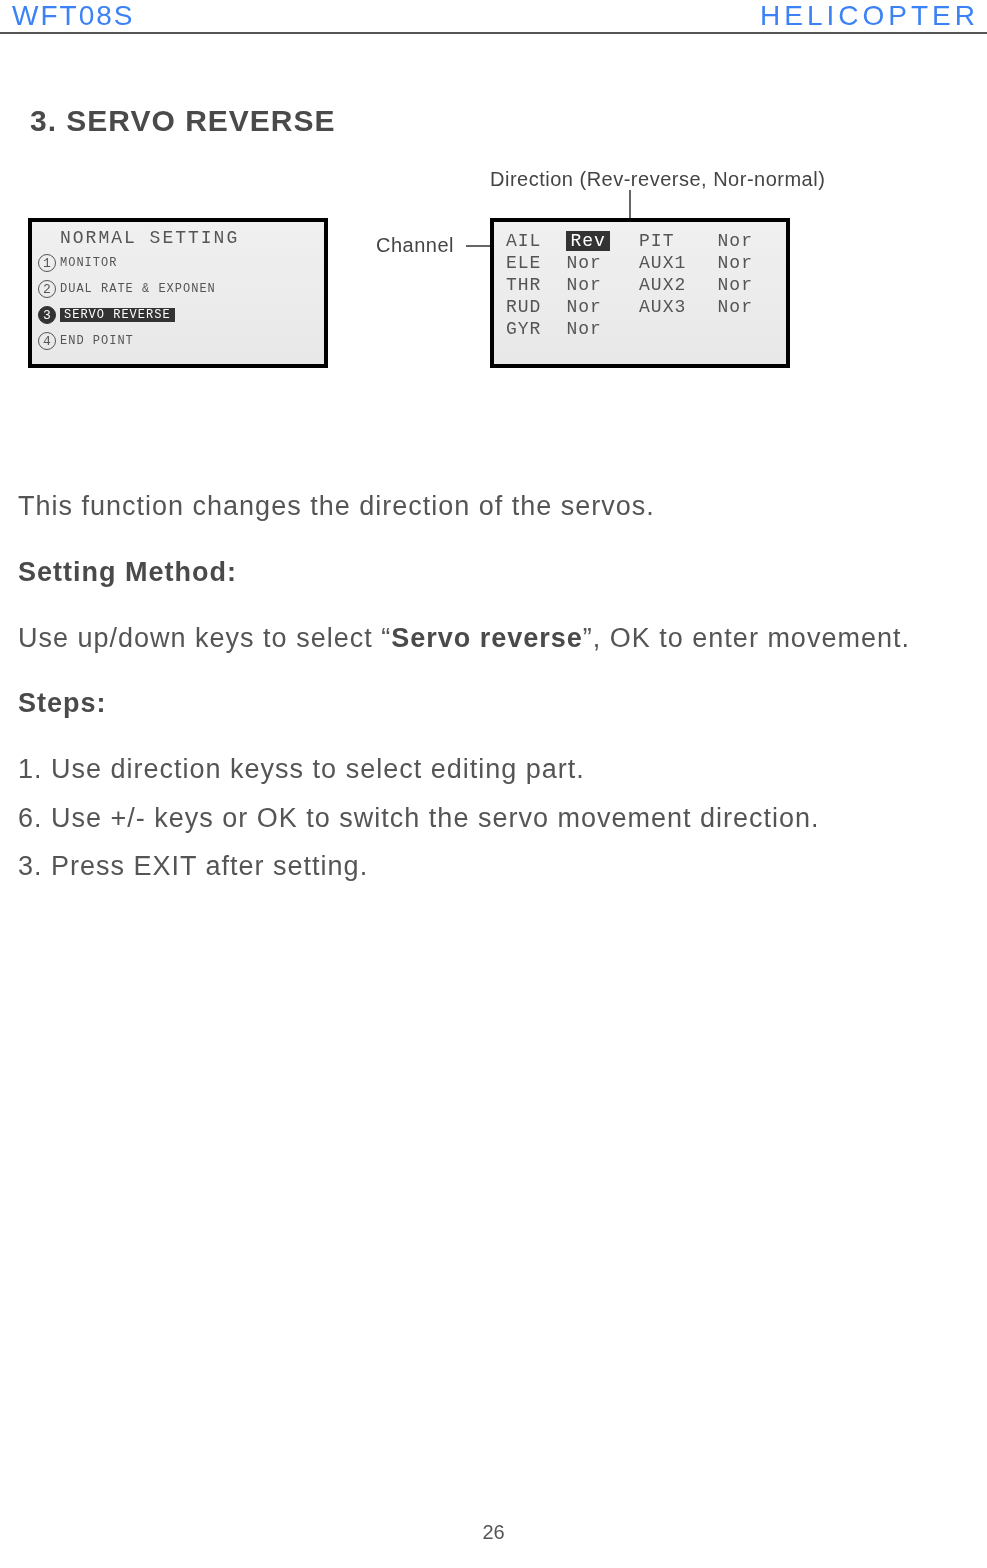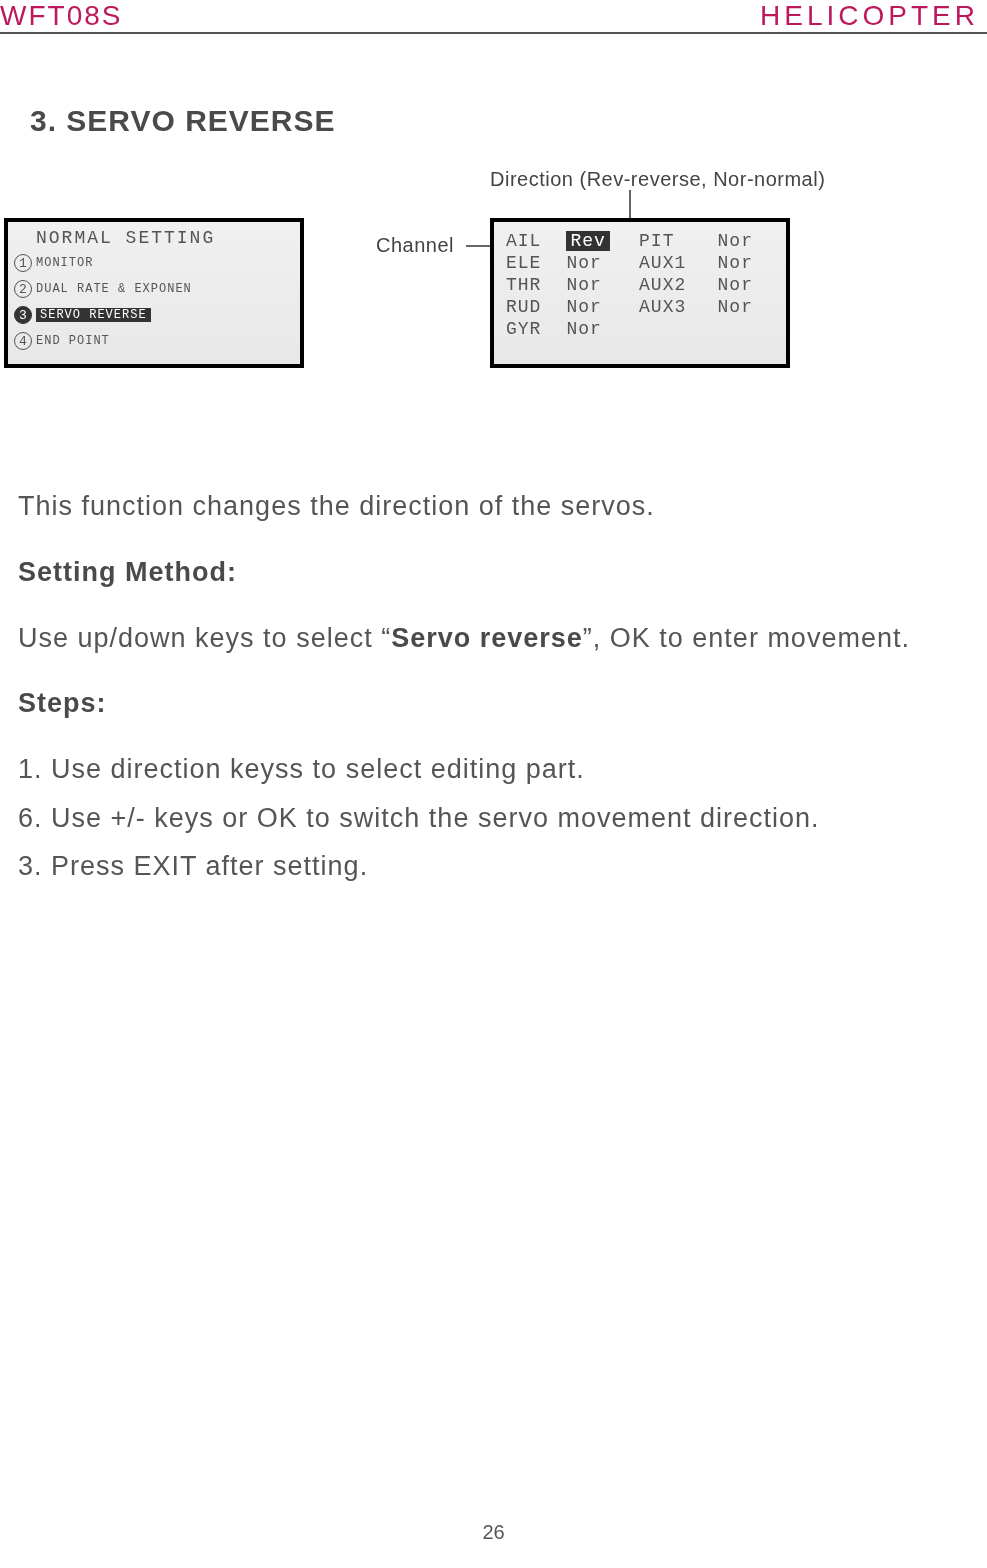--- a/index.html
+++ b/index.html
@@ -14,24 +14,24 @@
     width: 987px;
     min-height: 1568px;
     position: relative;
     box-sizing: border-box;
     padding: 0;
   }
   .topbar {
     display: flex;
     justify-content: space-between;
     align-items: baseline;
-    padding: 0 8px 0 0;
+    padding: 0 8px 0 12px;
     font-size: 28px;
     letter-spacing: 2px;
-    color: #be185d;
+    color: #3b82f6;
     border-bottom: 2px solid #555;
     margin-bottom: 70px;
   }
   .topbar .left { padding-left: 0; }
   .topbar .center { letter-spacing: 4px; }
   .topbar .right { letter-spacing: 3px; }
 
   .section-title {
     font-size: 30px;
     font-weight: bold;
@@ -46,21 +46,21 @@
     margin-bottom: 60px;
   }
 
   .lcd {
     position: absolute;
     border: 4px solid #000;
     background: linear-gradient(#f0f0f0, #e8e8e8);
     box-sizing: border-box;
   }
   .lcd-left {
-    left: 4px;
+    left: 28px;
     top: 50px;
     width: 300px;
     height: 150px;
     padding: 6px 0 0 0;
   }
   .lcd-left .title {
     font-family: "Courier New", monospace;
     font-size: 18px;
     color: #555;
     letter-spacing: 2px;

